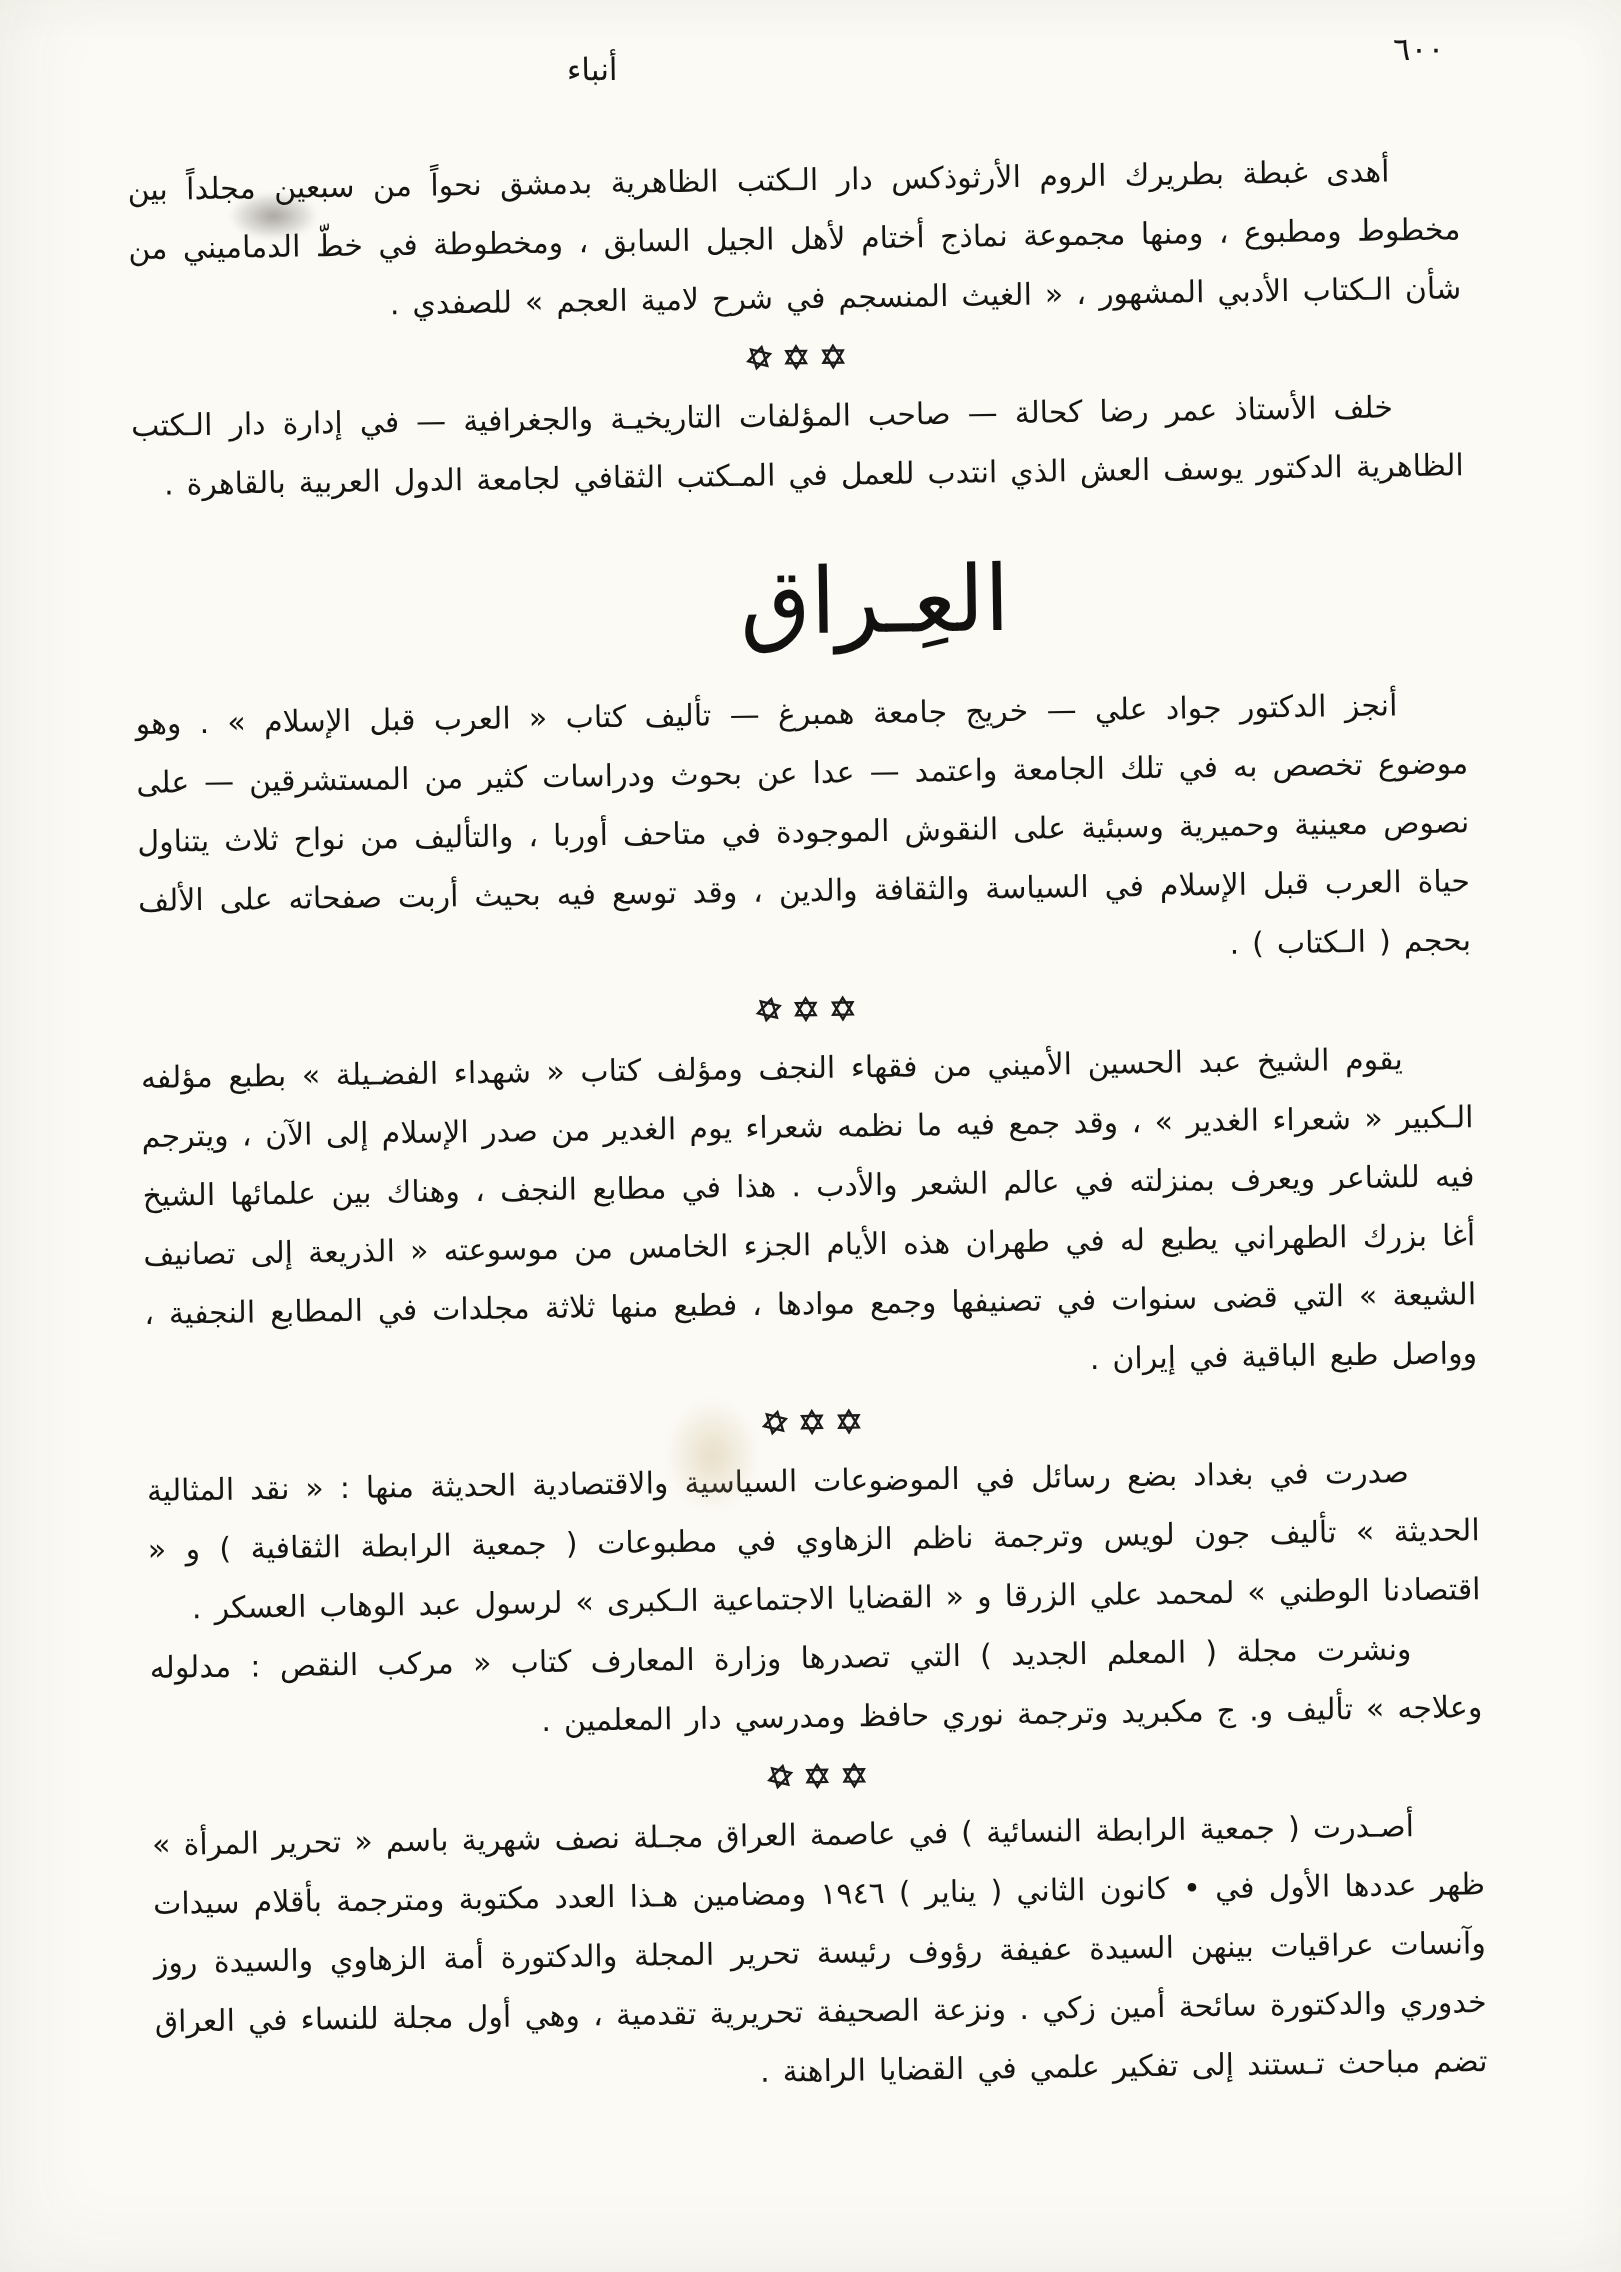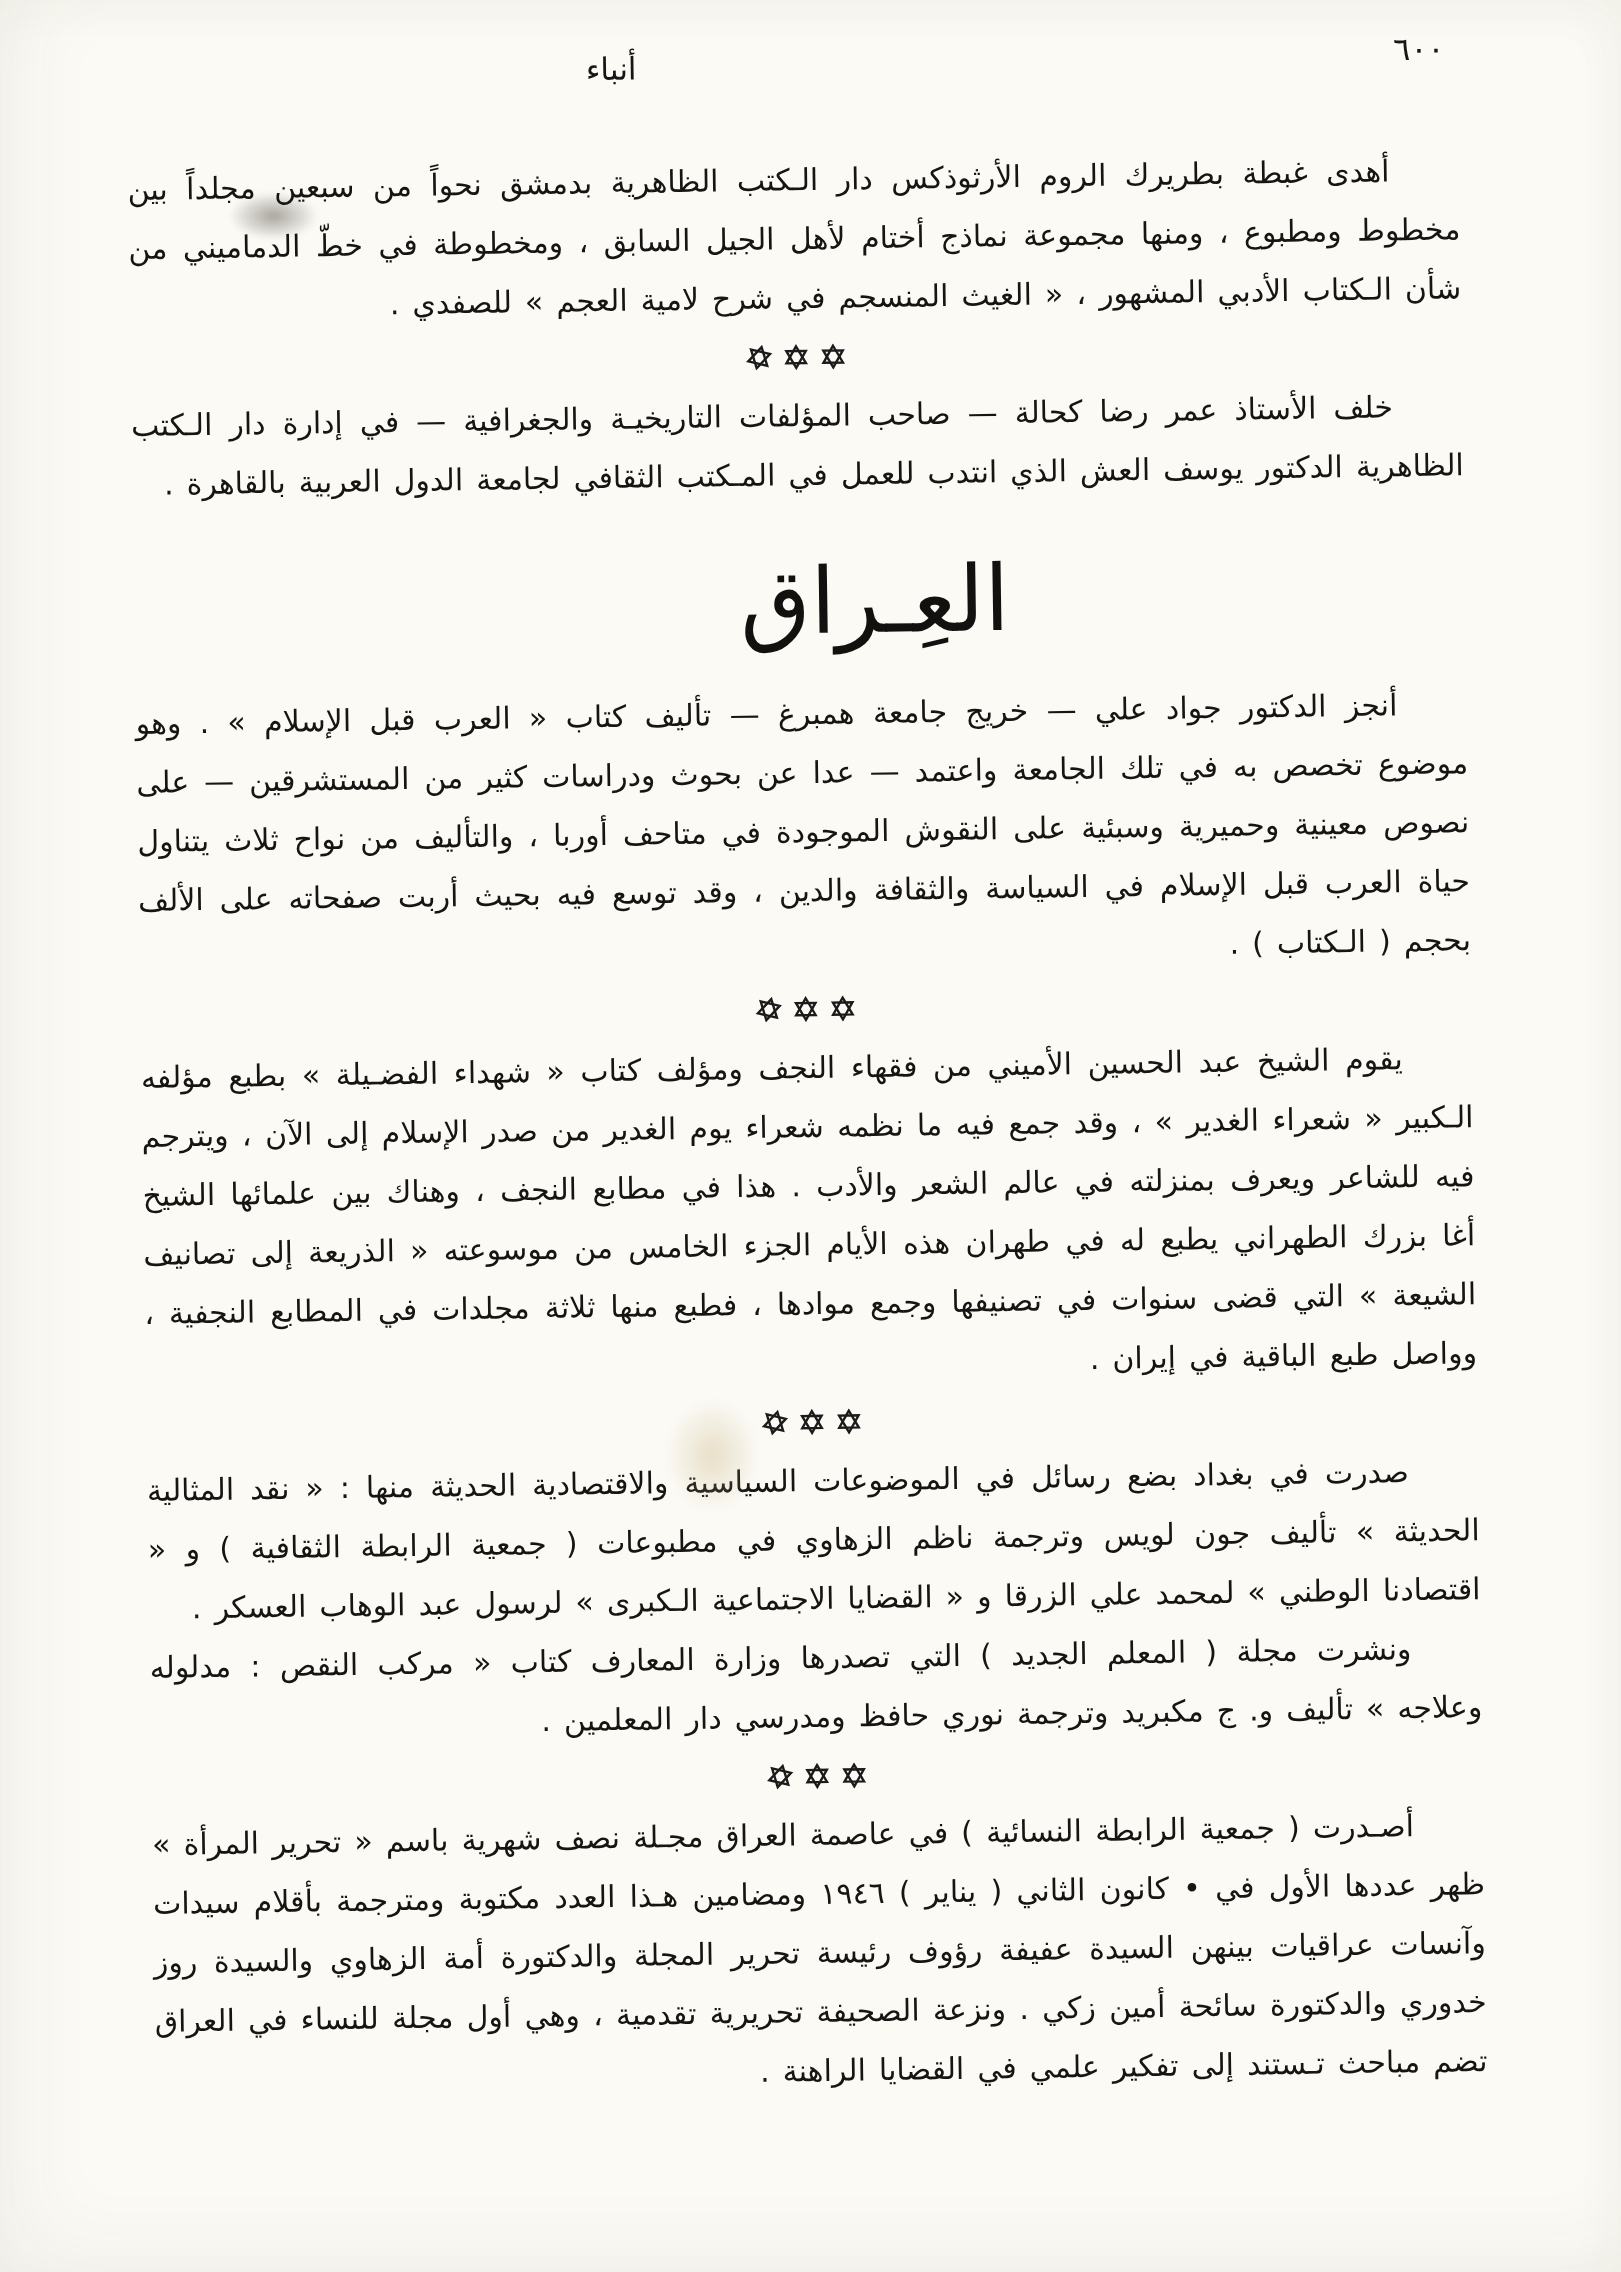--- a/index.html
+++ b/index.html
@@ -14,21 +14,21 @@
     direction:rtl;
   }
   .content{
     position:absolute;inset:0;
     padding:39px 150px 0 140px;
     transform:rotate(-0.85deg);
     transform-origin:50% 42%;
   }
   .runhead{position:relative;height:65px;font-size:30px;}
   .runhead .title{
-    position:absolute;left:460px;top:9px;
+    position:absolute;left:441px;top:9px;
     font-size:31px;letter-spacing:1px;
   }
   .runhead .pagenum{
     position:absolute;right:13px;top:0;
     font-size:32px;letter-spacing:5px;margin-left:12px;
   }
   .para{
     margin:0;
     font-size:30px;
     line-height:59px;

